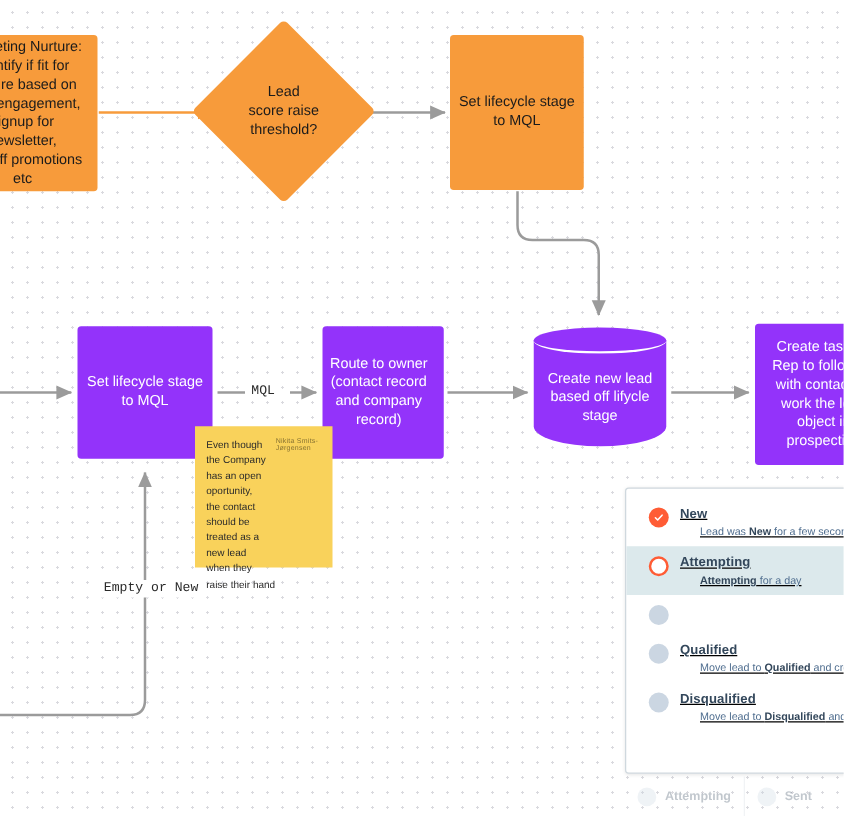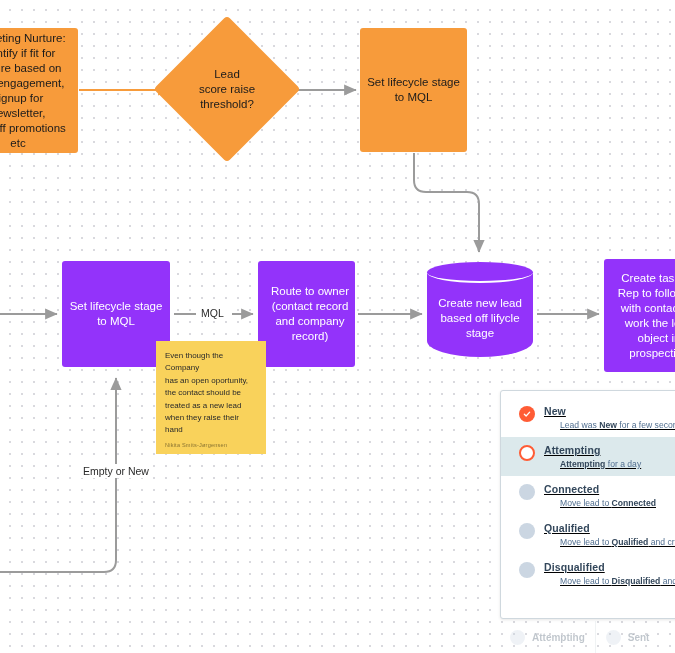--- a/index.html
+++ b/index.html
@@ -104,21 +104,21 @@
   .n-route-owner {
     position: absolute;
     left: 258px;
     top: 261px;
     width: 97px;
     height: 106px;
     background: #9333FA;
     border-radius: 3px;
     display: flex;
     align-items: center;
-    justify-content: flex-end;
+    justify-content: flex-start;
     padding: 4px 6px;
     color: #ffffff;
   }
 
   
   .n-cylinder {
     position: absolute;
     left: 427px;
     top: 262px;
     width: 106px;
@@ -167,21 +167,21 @@
   
   .sticky {
     position: absolute;
     left: 156px;
     top: 341px;
     width: 110px;
     height: 113px;
     background: #F9D25B;
     padding: 9px 9px 6px 9px;
     display: flex;
-    flex-direction: column;
+    flex-direction: row;
     justify-content: space-between;
   }
   .sticky-body {
     font-size: 8px;
     line-height: 12.4px;
     color: #2a2a2a;
     white-space: pre-line;
   }
   .sticky-author {
     font-size: 5.6px;
@@ -190,20 +190,21 @@
   }
 
   
   .edge-label {
     position: absolute;
     font-size: 10.5px;
     color: #2a2a2a;
     background: #ffffff;
     padding: 1px 3px;
     white-space: nowrap;
+    font-family: Liberation Mono, monospace;
   }
   .lbl-mql  { left: 198px; top: 306px; }
   .lbl-empty{ left: 80px;  top: 464px; }
 
   
   #edges {
     position: absolute;
     left: 0; top: 0;
     width: 675px; height: 653px;
     pointer-events: none;
@@ -409,24 +410,20 @@
         </div>
         <div class="status-row active">
           <div class="bullet ring"></div>
           <div class="status-texts">
             <div class="status-title">Attempting</div>
             <div class="status-sub"><b>Attempting</b><span> for a day</span></div>
           </div>
         </div>
         <div class="status-row">
           <div class="bullet muted"></div>
-          <div class="status-texts">
-            <div class="status-title">Connected</div>
-            <div class="status-sub"><span>Move lead to </span><b>Connected</b></div>
-          </div>
         </div>
         <div class="status-row">
           <div class="bullet muted"></div>
           <div class="status-texts">
             <div class="status-title">Qualified</div>
             <div class="status-sub"><span>Move lead to </span><b>Qualified</b><span> and create deal</span></div>
           </div>
         </div>
         <div class="status-row">
           <div class="bullet muted"></div>

